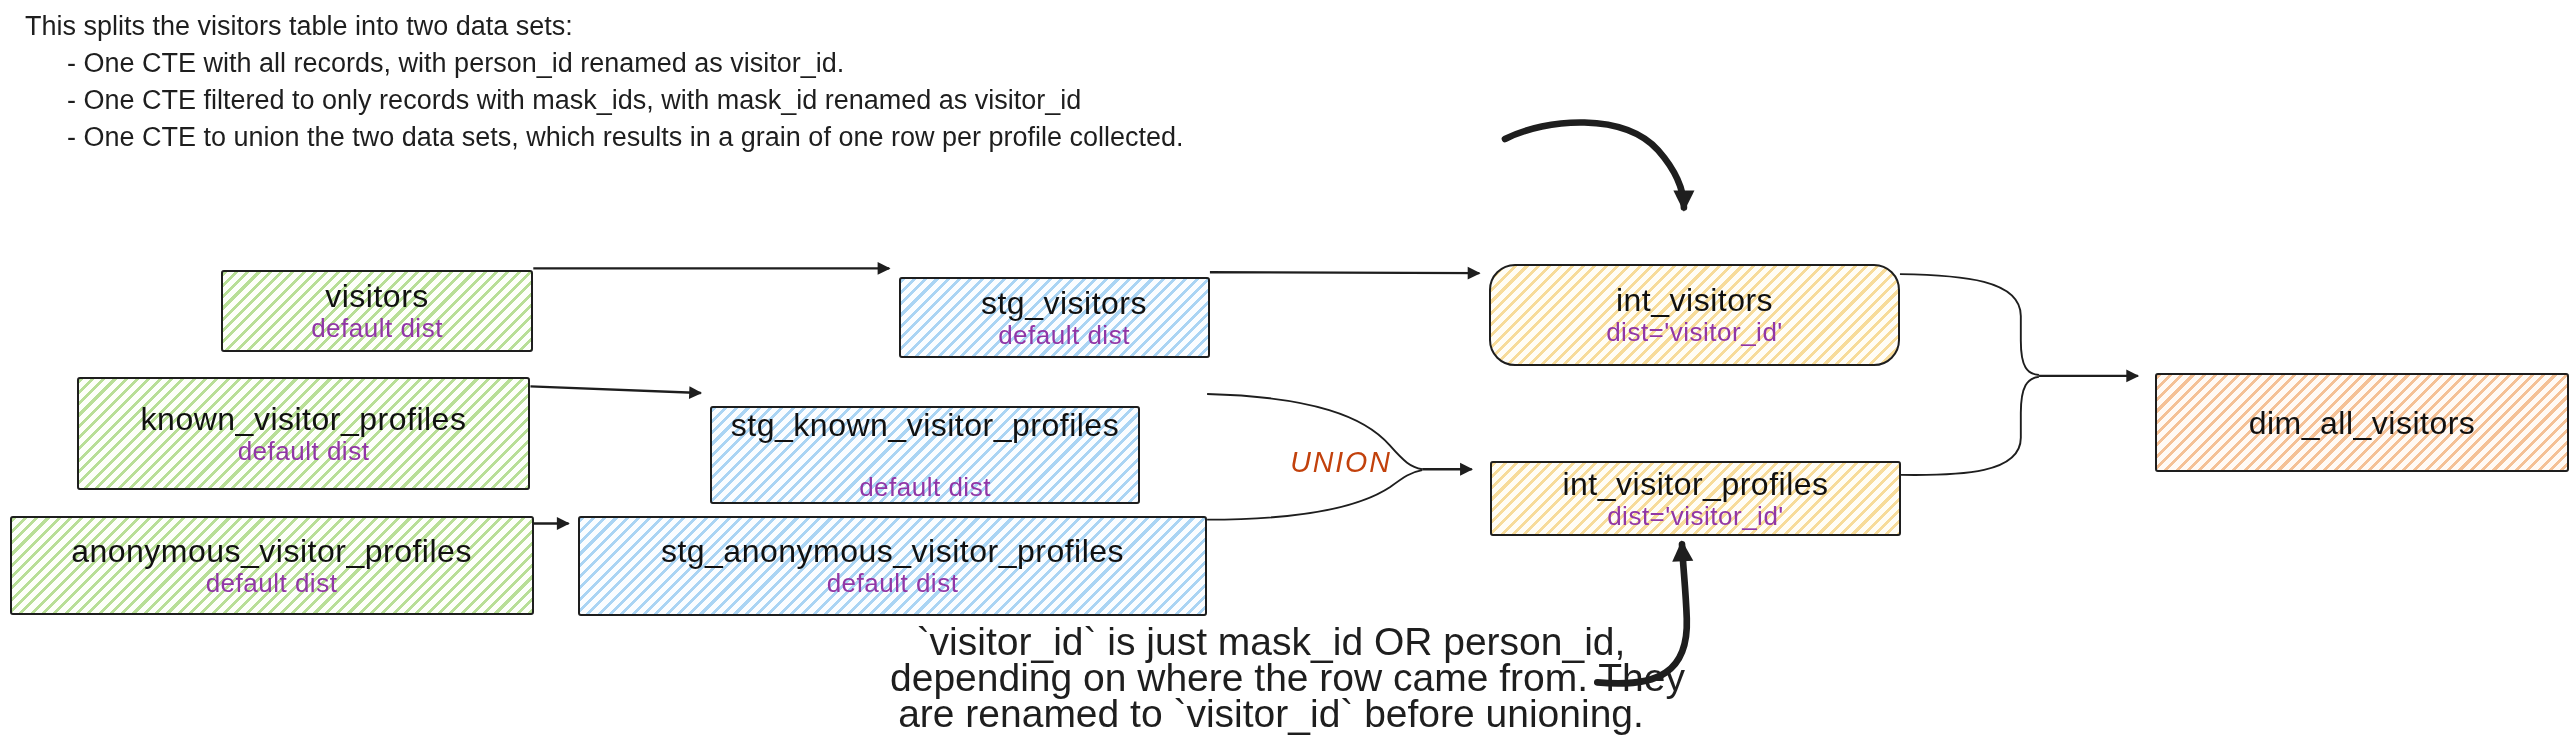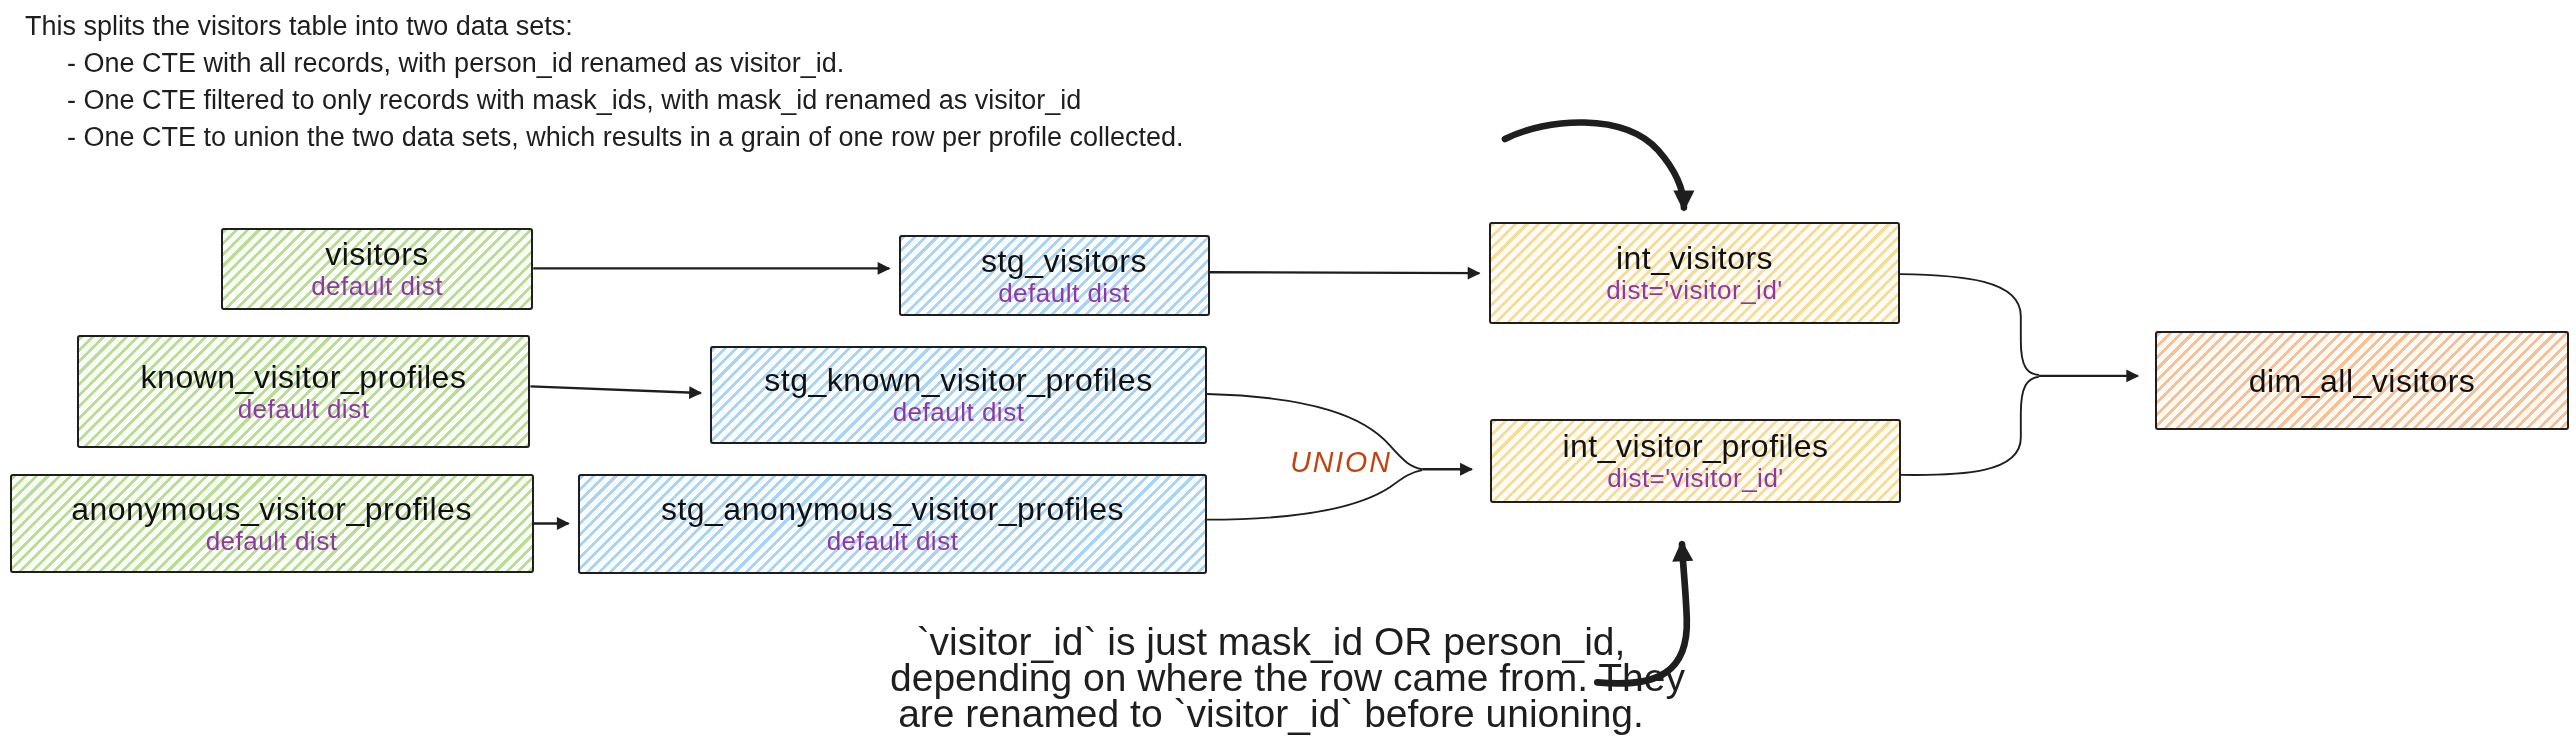--- a/index.html
+++ b/index.html
@@ -2,21 +2,21 @@
 <html style="font-size:15.2px"><head>
 <meta charset="utf-8">
 <style>
   html,body{margin:0;padding:0;background:#ffffff;}
   #canvas{position:relative;width:2576px;height:749px;background:#ffffff;overflow:hidden;
           font-family:"Liberation Sans",sans-serif;color:#1e1e1e;}
   svg.wires{position:absolute;left:0;top:0;width:2576px;height:749px;pointer-events:none;}
 
   .node{position:absolute;border:2.4px solid #1e1e1e;border-radius:2.9px;
         display:flex;flex-direction:column;align-items:center;justify-content:center;
-        gap:1px;box-sizing:border-box;}
+        gap:1px;box-sizing:border-box;margin-top:42px;}
   .hatch-green{background-color:#fdfffa;
     background-image:repeating-linear-gradient(135deg, rgba(138,201,84,.60) 0 2.9px, rgba(255,255,255,0) 2.9px 8px);}
   .hatch-blue{background-color:#fbfdff;
     background-image:repeating-linear-gradient(135deg, rgba(116,185,236,.60) 0 2.9px, rgba(255,255,255,0) 2.9px 8px);}
   .hatch-yellow{background-color:#fffdf6;
     background-image:repeating-linear-gradient(135deg, rgba(242,197,92,.60) 0 2.9px, rgba(255,255,255,0) 2.9px 8px);}
   .hatch-orange{background-color:#fffaf5;
     background-image:repeating-linear-gradient(135deg, rgba(239,162,98,.65) 0 2.9px, rgba(255,255,255,0) 2.9px 8px);}
 
   .node .title{font-size:32px;line-height:34px;color:#111;letter-spacing:0.5px;white-space:nowrap;}
@@ -86,36 +86,36 @@
   <div class="node hatch-green" style="left:9.5px;top:474px;width:524px;height:99px;">
     <span class="title">anonymous_visitor_profiles</span>
     <span class="subtitle">default dist</span>
   </div>
 
   <div class="node hatch-blue" style="left:899px;top:235px;width:311px;height:81px;padding-left:19px;">
     <span class="title">stg_visitors</span>
     <span class="subtitle">default dist</span>
   </div>
 
-  <div class="node hatch-blue" style="left:710px;top:346px;width:497px;height:98px;">
+  <div class="node hatch-blue" style="left:710px;top:364px;width:430px;height:98px;justify-content:space-between;">
     <span class="title">stg_known_visitor_profiles</span>
     <span class="subtitle">default dist</span>
   </div>
 
   <div class="node hatch-blue" style="left:578px;top:474px;width:629px;height:100px;">
     <span class="title">stg_anonymous_visitor_profiles</span>
     <span class="subtitle">default dist</span>
   </div>
 
-  <div class="node hatch-yellow" style="left:1489px;top:222px;width:411px;height:102px;">
+  <div class="node hatch-yellow" style="left:1489px;top:222px;width:411px;height:102px;border-radius:26px;">
     <span class="title">int_visitors</span>
     <span class="subtitle">dist='visitor_id'</span>
   </div>
 
-  <div class="node hatch-yellow" style="left:1490px;top:419px;width:411px;height:84px;text-align:center;">
+  <div class="node hatch-yellow" style="left:1490px;top:419px;width:411px;height:75px;text-align:center;">
     <span class="title">int_visitor_profiles</span>
     <span class="subtitle">dist='visitor_id'</span>
   </div>
 
   <div class="node hatch-orange" style="left:2155px;top:331px;width:414px;height:99px;">
     <span class="title">dim_all_visitors</span>
   </div>
 
   <div class="union-label">UNION</div>
 

